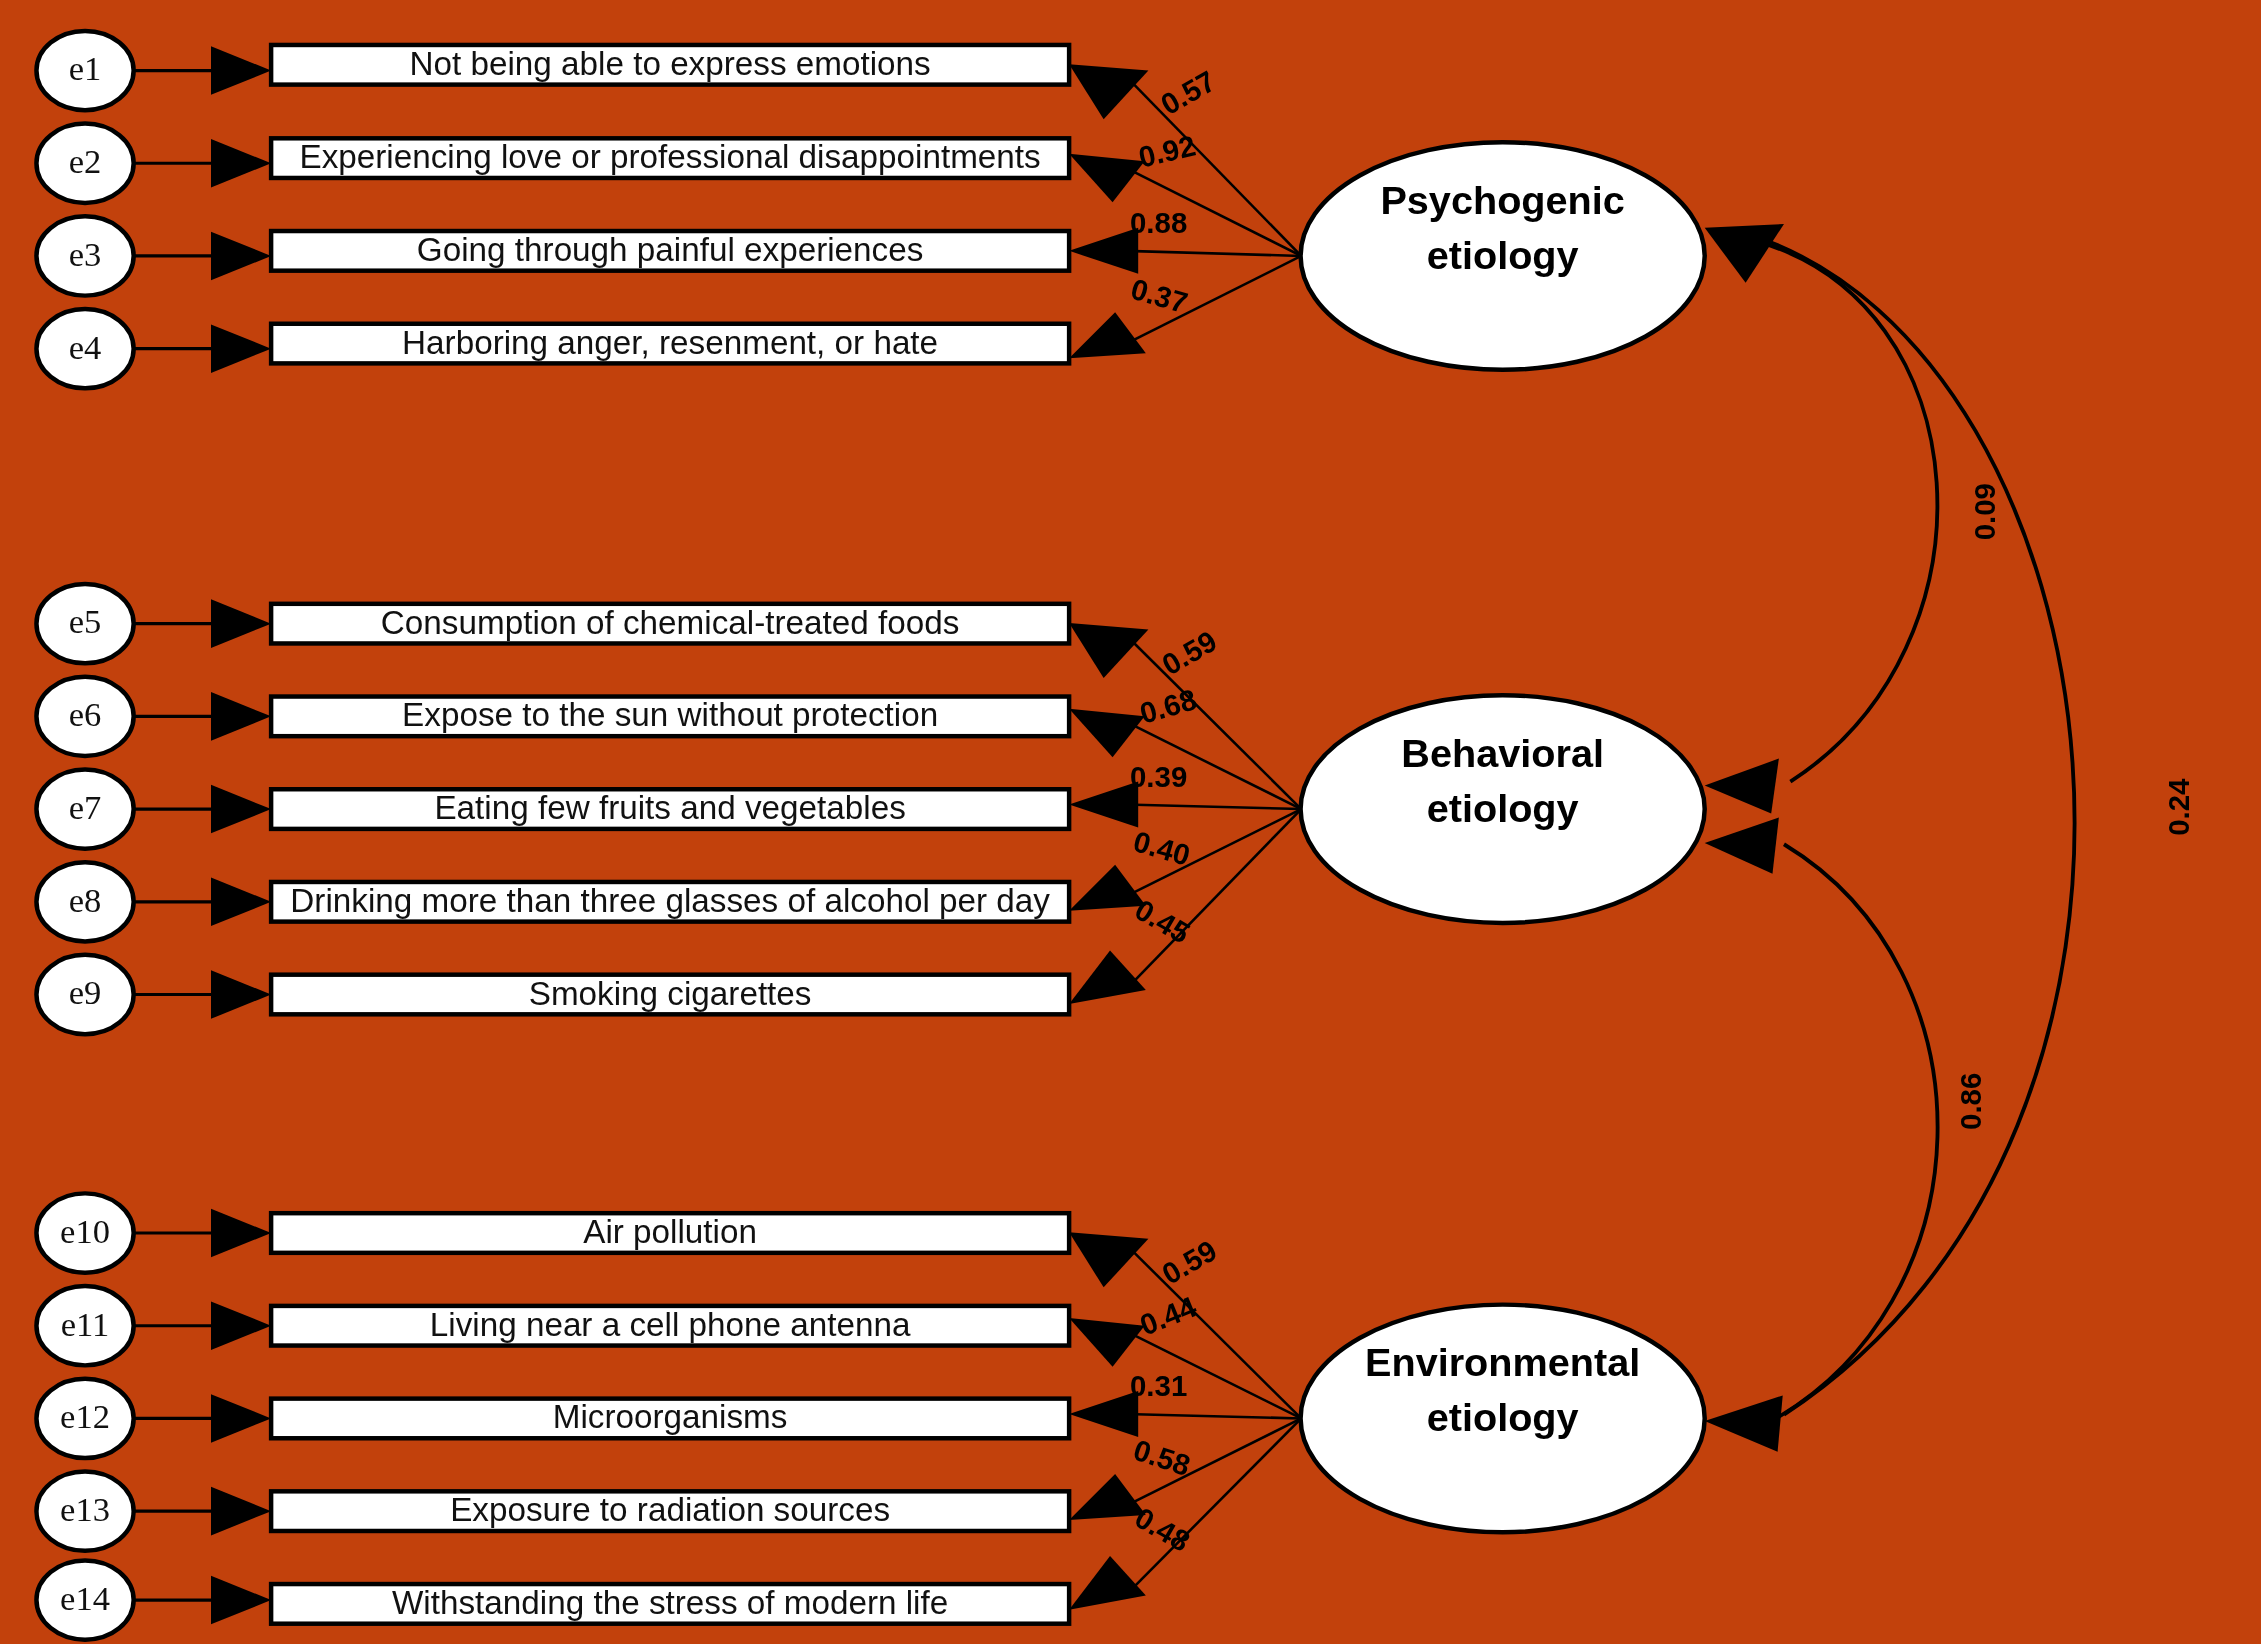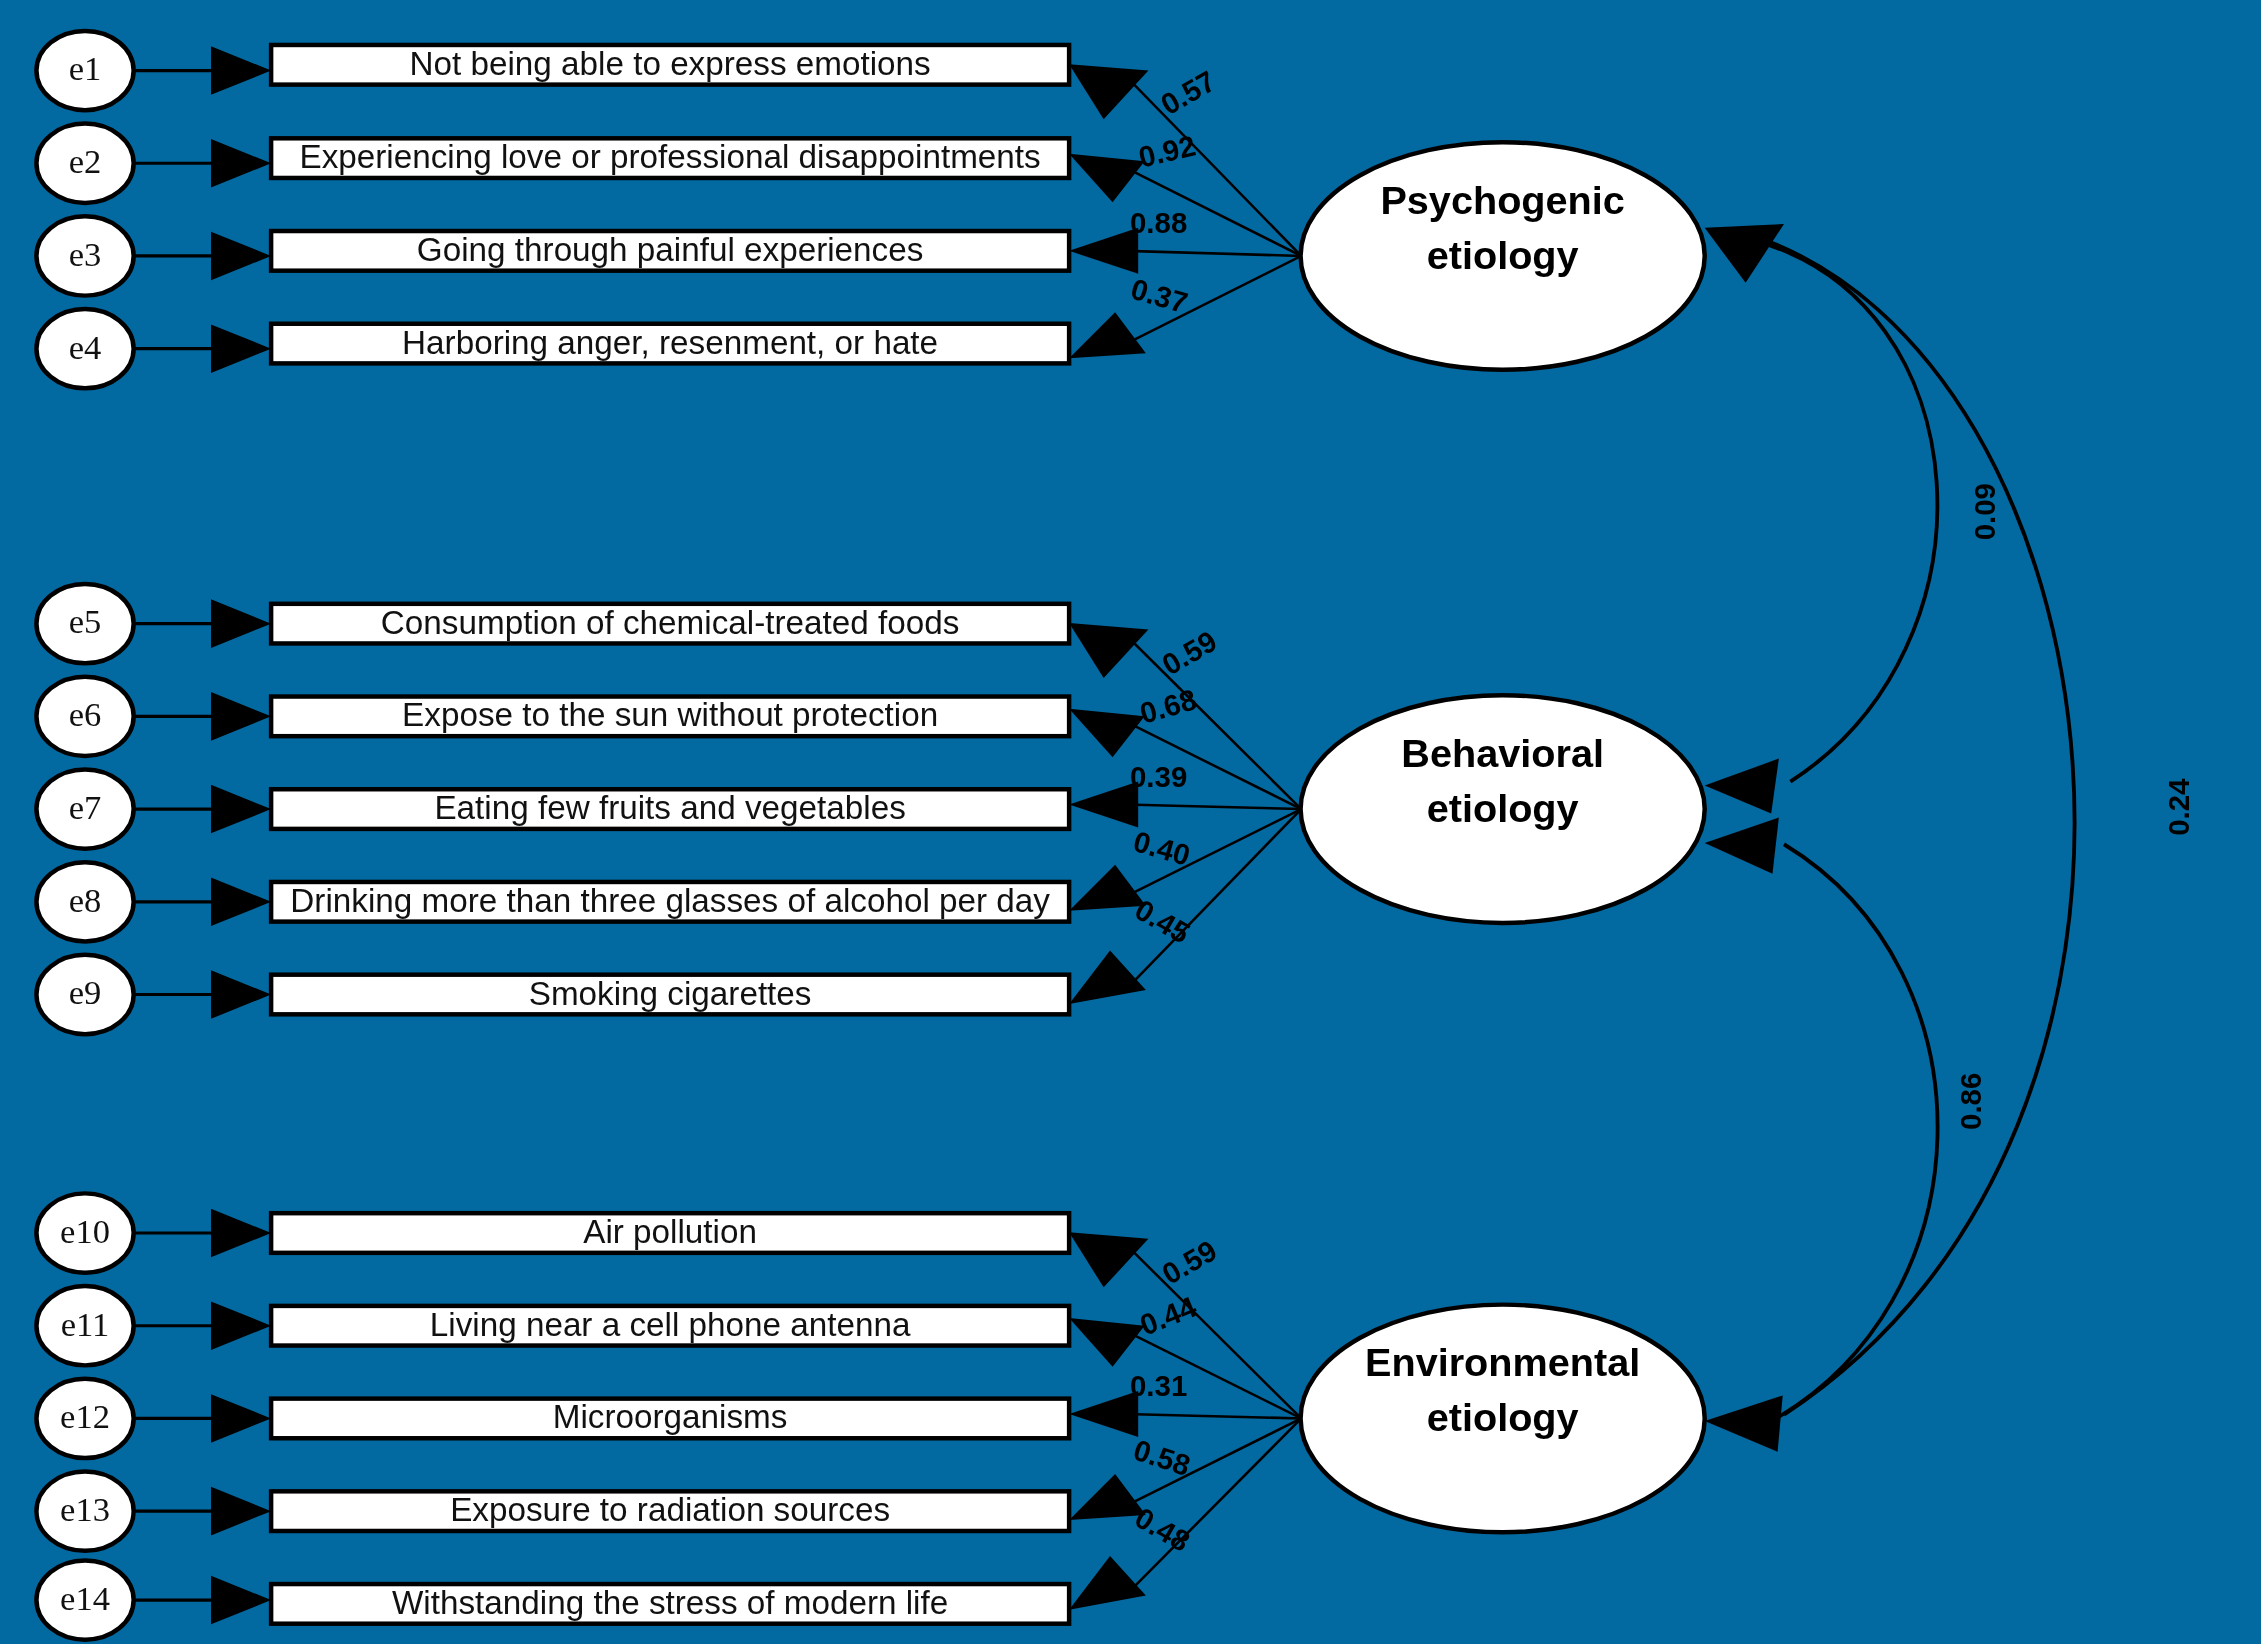--- a/index.html
+++ b/index.html
@@ -7,21 +7,21 @@
     padding: 0;
     background: #ffffff;
   }
   body {
     font-family: "Liberation Sans", sans-serif;
   }
   #sem-root {
     position: relative;
     width: 2261px;
     height: 1645px;
-    background: #0369a1;
+    background: #c2410c;
     overflow: hidden;
   }
   svg#sem-svg {
     display: block;
     width: 2261px;
     height: 1645px;
   }
   .ind-box {
     fill: #ffffff;
     stroke: #000000;

